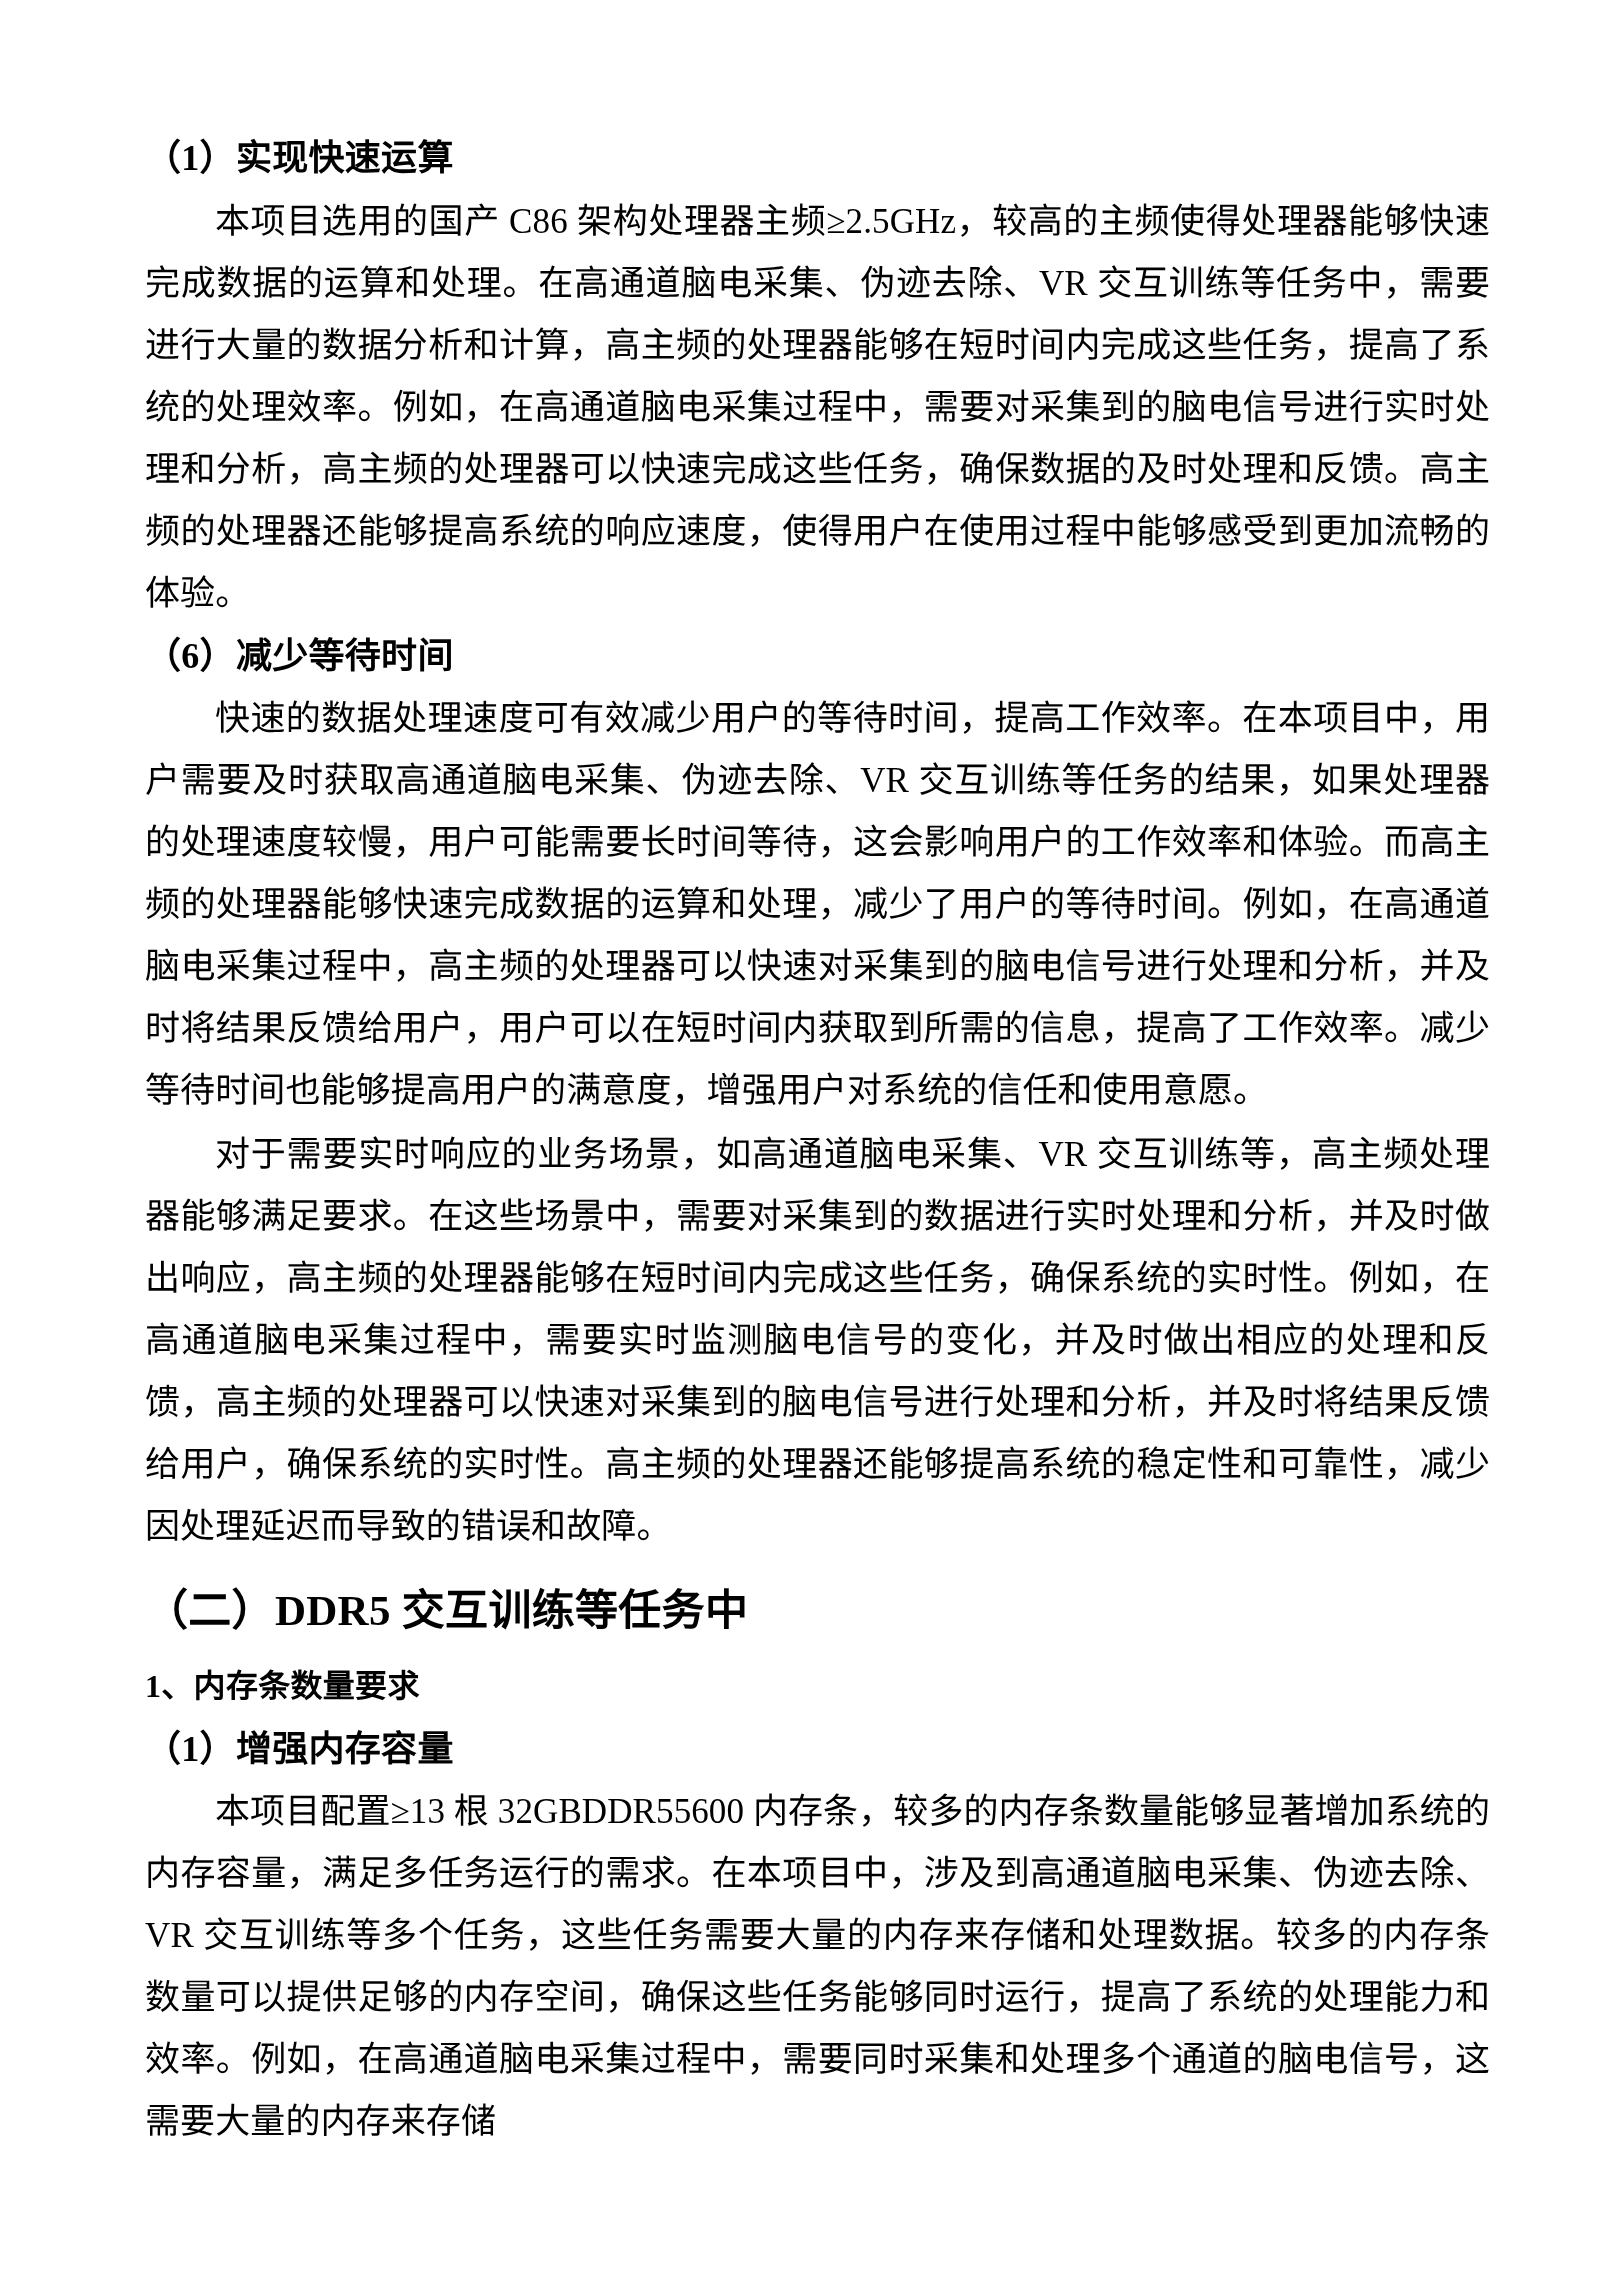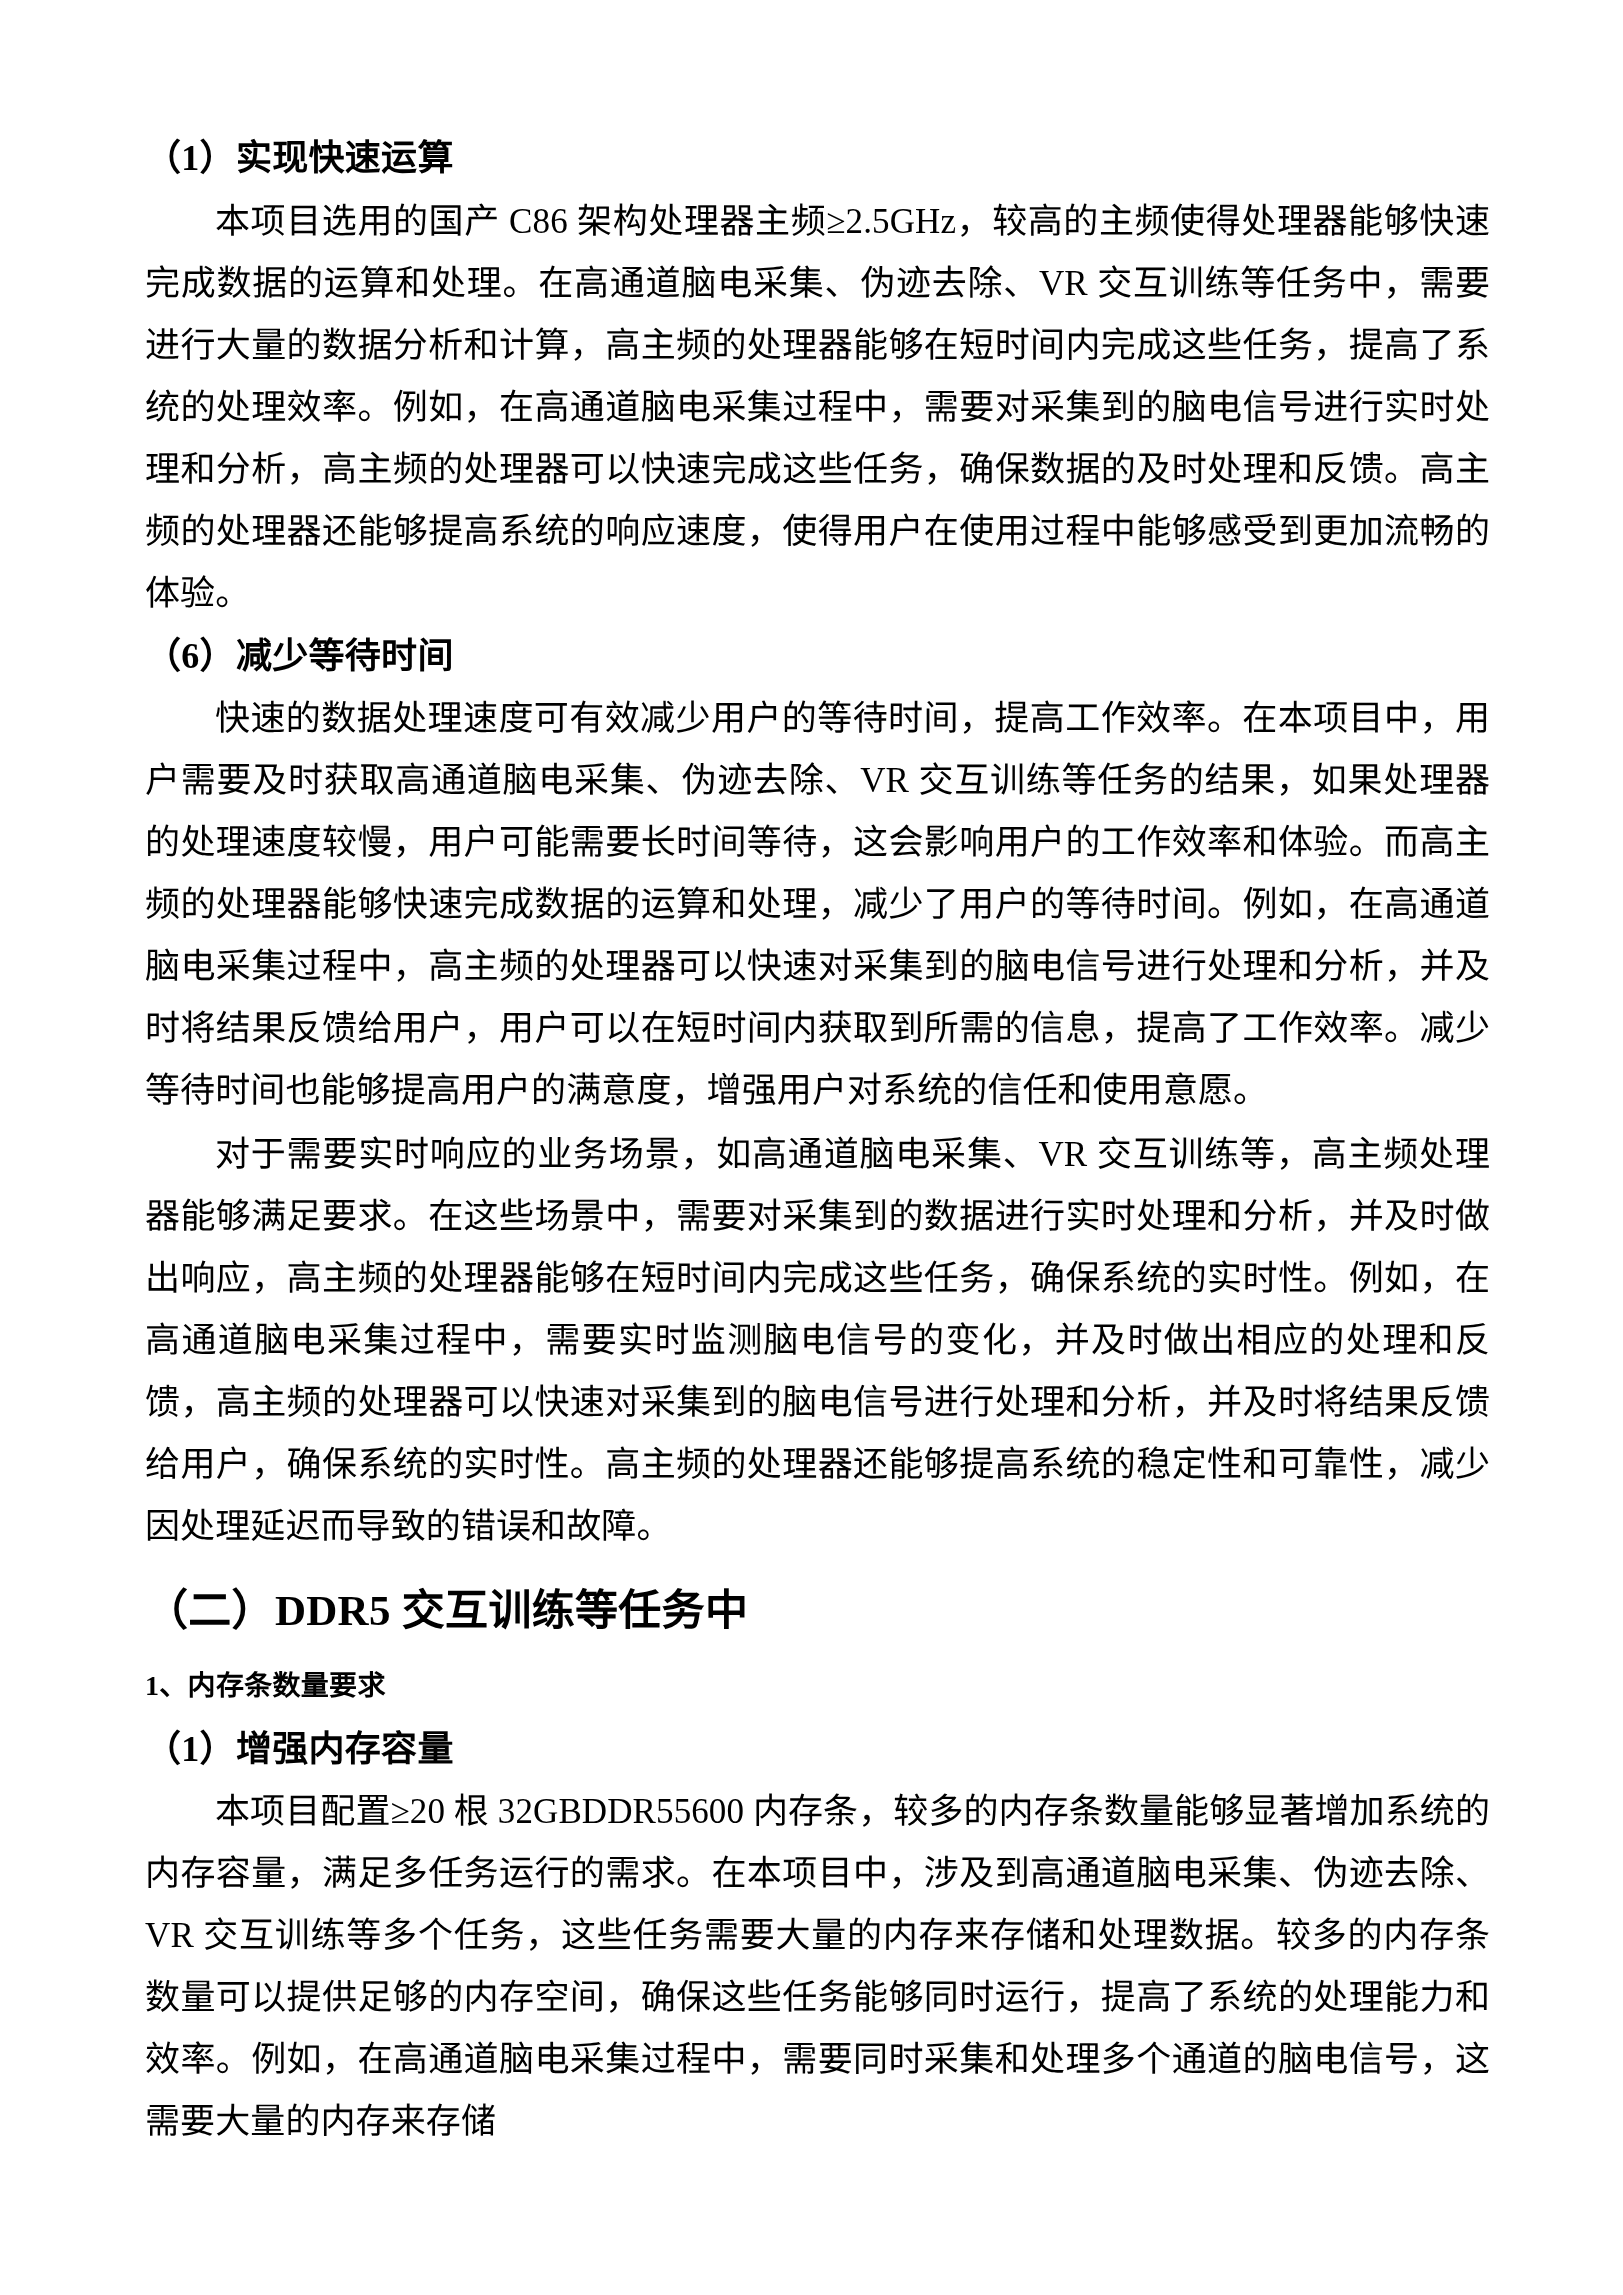--- a/index.html
+++ b/index.html
@@ -40,21 +40,21 @@
   }
   .h-section {        
     font-size: 43px;
     line-height: 71px;
     font-weight: bold;
     margin: 17px 0 10.5px 0;
     letter-spacing: 0.3px;
     white-space: nowrap;
   }
   .h-item {           
-    font-size: 28px;
+    font-size: 32px;
     line-height: 60px;
     font-weight: bold;
     margin: 5.2px 0 2.6px 0;
     letter-spacing: 0.3px;
     white-space: nowrap;
   }
 
   
   .para {
     font-size: 35px;
@@ -86,17 +86,17 @@
 
 
     <p class="para">对于需要实时响应的业务场景，如高通道脑电采集、VR 交互训练等，高主频处理器能够满足要求。在这些场景中，需要对采集到的数据进行实时处理和分析，并及时做出响应，高主频的处理器能够在短时间内完成这些任务，确保系统的实时性。例如，在高通道脑电采集过程中，需要实时监测脑电信号的变化，并及时做出相应的处理和反馈，高主频的处理器可以快速对采集到的脑电信号进行处理和分析，并及时将结果反馈给用户，确保系统的实时性。高主频的处理器还能够提高系统的稳定性和可靠性，减少因处理延迟而导致的错误和故障。</p>
 
     <h2 class="h-section">（二）DDR5 交互训练等任务中</h2>
 
     <h3 class="h-item">1、内存条数量要求</h3>
 
     <h3 class="h-sub">（1）增强内存容量</h3>
 
-    <p class="para last-para">本项目配置≥20 根 32GBDDR55600 内存条，较多的内存条数量能够显著增加系统的内存容量，满足多任务运行的需求。在本项目中，涉及到高通道脑电采集、伪迹去除、VR 交互训练等多个任务，这些任务需要大量的内存来存储和处理数据。较多的内存条数量可以提供足够的内存空间，确保这些任务能够同时运行，提高了系统的处理能力和效率。例如，在高通道脑电采集过程中，需要同时采集和处理多个通道的脑电信号，这需要大量的内存来存储</p>
+    <p class="para last-para">本项目配置≥13 根 32GBDDR55600 内存条，较多的内存条数量能够显著增加系统的内存容量，满足多任务运行的需求。在本项目中，涉及到高通道脑电采集、伪迹去除、VR 交互训练等多个任务，这些任务需要大量的内存来存储和处理数据。较多的内存条数量可以提供足够的内存空间，确保这些任务能够同时运行，提高了系统的处理能力和效率。例如，在高通道脑电采集过程中，需要同时采集和处理多个通道的脑电信号，这需要大量的内存来存储</p>
 
   </div>
 </div>
 
 
 </body></html>

